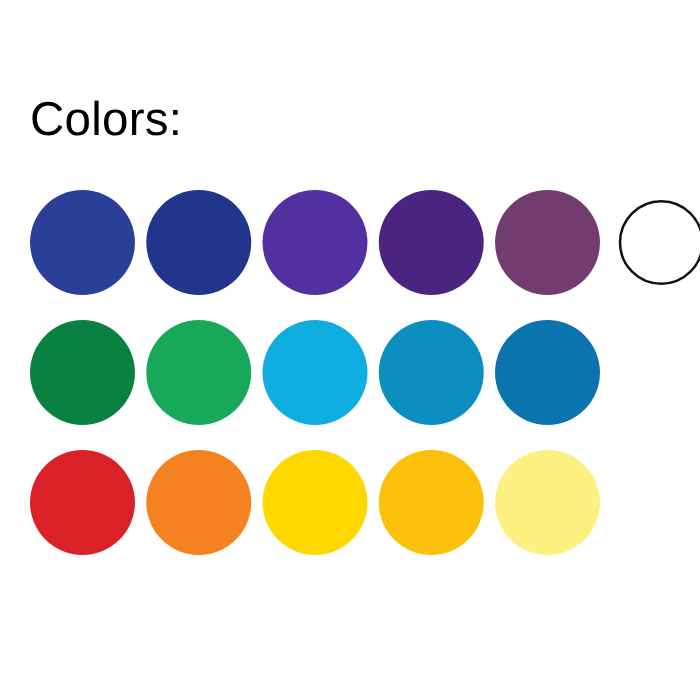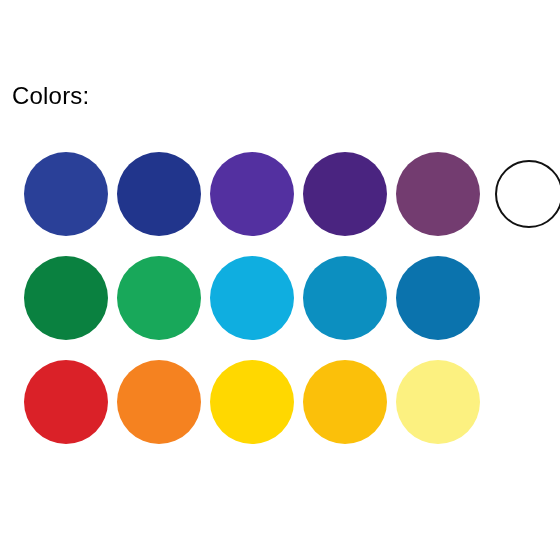--- a/index.html
+++ b/index.html
@@ -14,23 +14,23 @@
     overflow: hidden;
   }
   .canvas {
     position: relative;
     width: 560px;
     height: 560px;
     background: #ffffff;
   }
   .label {
     position: absolute;
-    left: 12px;
+    left: 24px;
     top: 79px;
-    font-size: 24px;
+    font-size: 38px;
     line-height: 34px;
     font-weight: 400;
     color: #000000;
     letter-spacing: 0.2px;
     white-space: nowrap;
   }
   .swatch-grid {
     position: absolute;
     left: 24px;
     top: 142px;

